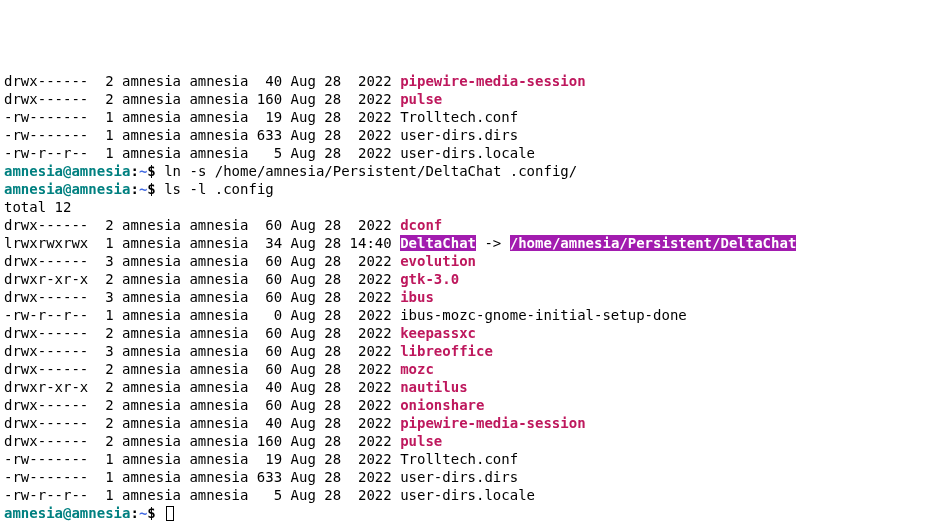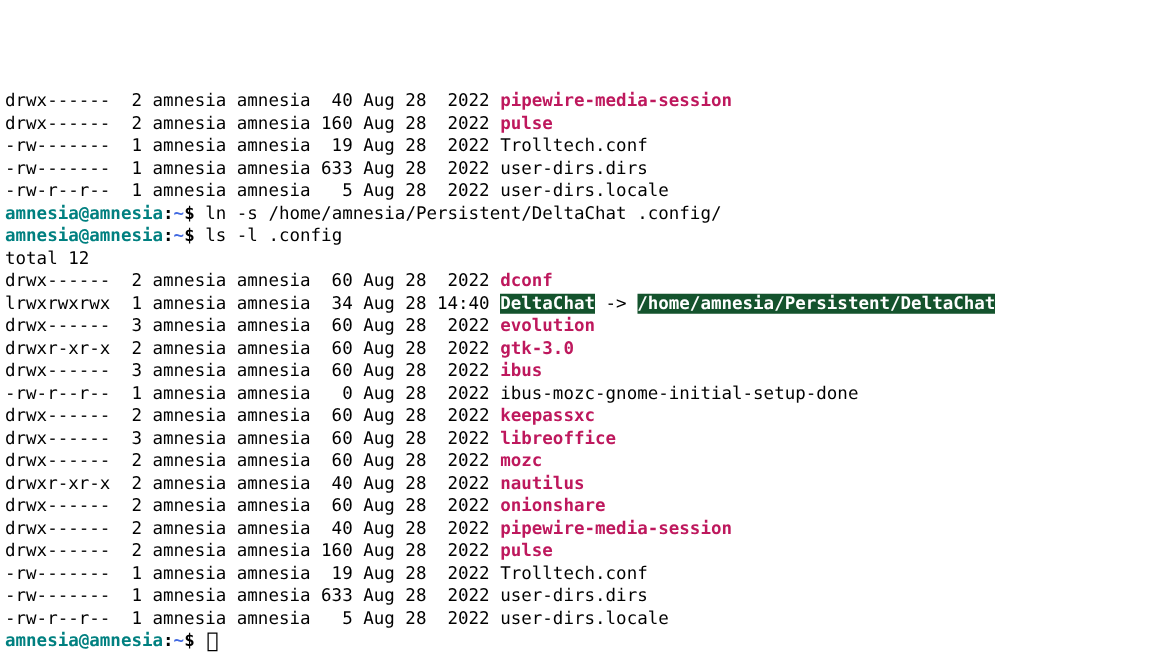--- a/index.html
+++ b/index.html
@@ -1,21 +1,21 @@
 <!DOCTYPE html>
 <html><head>
 <meta charset="utf-8">
 <style>
   * { margin:0; padding:0; box-sizing:border-box; }
   body { background:#fff; font-family:"DejaVu Sans Mono","Liberation Mono",Menlo,Consolas,monospace; font-size:14px; line-height:18px; color:#000; white-space:pre; padding:0 4px; width:931px; }
   .prompt-user { color:#008080; font-weight:bold; }
   .prompt-colon { color:#000; font-weight:bold; }
   .prompt-path { color:#4169e1; font-weight:bold; }
   .dir { color:#be185d; font-weight:bold; }
-  .symlink { color:#fff; background:#14532d; font-weight:bold; }
+  .symlink { color:#fff; background:#a21caf; font-weight:bold; }
   .cursor { display:inline-block; width:8px; height:15px; border:1px solid #000; vertical-align:text-bottom; margin-left:2px; }
   .row { display:block; }
 </style>
 </head>
 <body>
 
 
 
 <div id="terminal"><span class="row">drwx------  2 amnesia amnesia  40 Aug 28  2022 <span class="dir">pipewire-media-session</span></span><span class="row">drwx------  2 amnesia amnesia 160 Aug 28  2022 <span class="dir">pulse</span></span><span class="row">-rw-------  1 amnesia amnesia  19 Aug 28  2022 <span>Trolltech.conf</span></span><span class="row">-rw-------  1 amnesia amnesia 633 Aug 28  2022 <span>user-dirs.dirs</span></span><span class="row">-rw-r--r--  1 amnesia amnesia   5 Aug 28  2022 <span>user-dirs.locale</span></span><span class="row"><span class="prompt-user">amnesia@amnesia</span><span class="prompt-colon">:</span><span class="prompt-path">~</span><span class="prompt-colon">$ </span><span>ln -s /home/amnesia/Persistent/DeltaChat .config/</span></span><span class="row"><span class="prompt-user">amnesia@amnesia</span><span class="prompt-colon">:</span><span class="prompt-path">~</span><span class="prompt-colon">$ </span><span>ls -l .config</span></span><span class="row">total 12</span><span class="row">drwx------  2 amnesia amnesia  60 Aug 28  2022 <span class="dir">dconf</span></span><span class="row">lrwxrwxrwx  1 amnesia amnesia  34 Aug 28 14:40 <span class="symlink">DeltaChat</span><span> -&gt; </span><span class="symlink">/home/amnesia/Persistent/DeltaChat</span></span><span class="row">drwx------  3 amnesia amnesia  60 Aug 28  2022 <span class="dir">evolution</span></span><span class="row">drwxr-xr-x  2 amnesia amnesia  60 Aug 28  2022 <span class="dir">gtk-3.0</span></span><span class="row">drwx------  3 amnesia amnesia  60 Aug 28  2022 <span class="dir">ibus</span></span><span class="row">-rw-r--r--  1 amnesia amnesia   0 Aug 28  2022 <span>ibus-mozc-gnome-initial-setup-done</span></span><span class="row">drwx------  2 amnesia amnesia  60 Aug 28  2022 <span class="dir">keepassxc</span></span><span class="row">drwx------  3 amnesia amnesia  60 Aug 28  2022 <span class="dir">libreoffice</span></span><span class="row">drwx------  2 amnesia amnesia  60 Aug 28  2022 <span class="dir">mozc</span></span><span class="row">drwxr-xr-x  2 amnesia amnesia  40 Aug 28  2022 <span class="dir">nautilus</span></span><span class="row">drwx------  2 amnesia amnesia  60 Aug 28  2022 <span class="dir">onionshare</span></span><span class="row">drwx------  2 amnesia amnesia  40 Aug 28  2022 <span class="dir">pipewire-media-session</span></span><span class="row">drwx------  2 amnesia amnesia 160 Aug 28  2022 <span class="dir">pulse</span></span><span class="row">-rw-------  1 amnesia amnesia  19 Aug 28  2022 <span>Trolltech.conf</span></span><span class="row">-rw-------  1 amnesia amnesia 633 Aug 28  2022 <span>user-dirs.dirs</span></span><span class="row">-rw-r--r--  1 amnesia amnesia   5 Aug 28  2022 <span>user-dirs.locale</span></span><span class="row"><span class="prompt-user">amnesia@amnesia</span><span class="prompt-colon">:</span><span class="prompt-path">~</span><span class="prompt-colon">$ </span><span class="cursor"></span></span></div>
 

